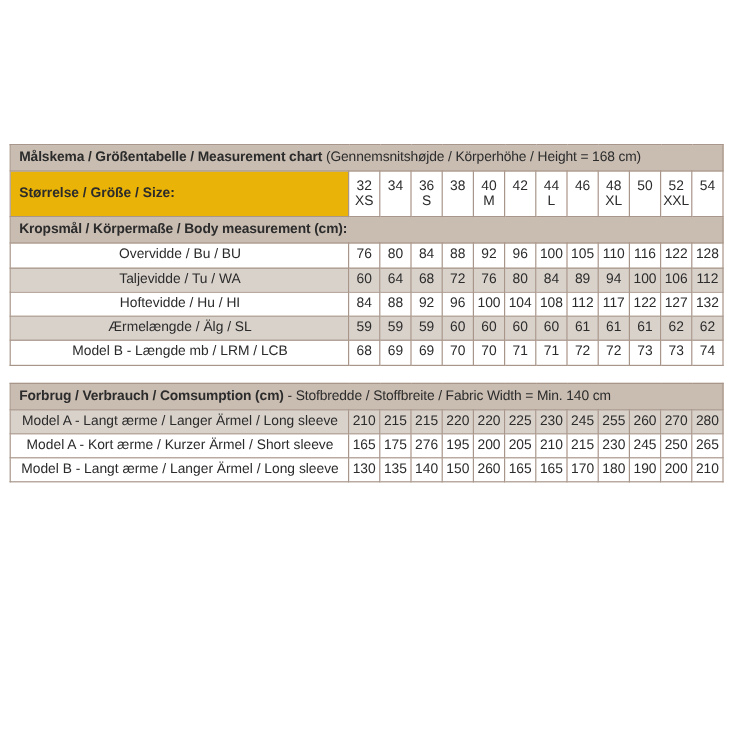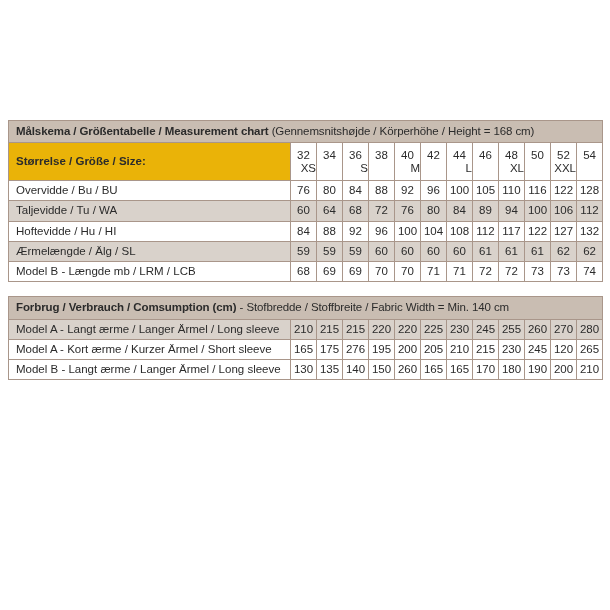--- a/index.html
+++ b/index.html
@@ -68,28 +68,29 @@
     height: 38px;
   }
   .sizehdr-cell {
     background: #ffffff;
     text-align: center;
     font-size: 12px;
     height: 38px;
     padding: 3px 0 !important;
   }
   .sizehdr-cell .num { display: block; }
-  .sizehdr-cell .alpha { display: block; text-align: right; }
+  .sizehdr-cell .alpha { display: block; }
 
   
   .rowlabel {
     padding: 3px 6px 3px 7px !important;
     font-size: 11.5px;
     white-space: nowrap;
     height: 19px;
+    text-align: center;
   }
   .cell {
     text-align: center;
     font-size: 11.5px;
     height: 19px;
     padding: 2px 0 !important;
   }
   tr.shade-b .rowlabel,
   tr.shade-b .cell { background: #ffffff; }
   tr.shade-c .rowlabel,
@@ -169,20 +170,23 @@
               <span class="alpha">&nbsp;</span>
             </td>
             <td class="sizehdr-cell">
               <span class="num">52</span>
               <span class="alpha">XXL</span>
             </td>
             <td class="sizehdr-cell">
               <span class="num">54</span>
               <span class="alpha">&nbsp;</span>
             </td>
+          </tr>
+          <tr>
+            <td class="section-bar" colspan="13"><span>Kropsmål / Körpermaße / Body measurement (cm):</span></td>
           </tr>
           <tr class="shade-b">
             <td class="rowlabel">Overvidde / Bu / BU</td>
             <td class="cell">76</td>
             <td class="cell">80</td>
             <td class="cell">84</td>
             <td class="cell">88</td>
             <td class="cell">92</td>
             <td class="cell">96</td>
             <td class="cell">100</td>
@@ -297,21 +301,21 @@
             <td class="cell">165</td>
             <td class="cell">175</td>
             <td class="cell">276</td>
             <td class="cell">195</td>
             <td class="cell">200</td>
             <td class="cell">205</td>
             <td class="cell">210</td>
             <td class="cell">215</td>
             <td class="cell">230</td>
             <td class="cell">245</td>
-            <td class="cell">120</td>
+            <td class="cell">250</td>
             <td class="cell">265</td>
           </tr>
           <tr class="shade-b">
             <td class="rowlabel">Model B - Langt ærme / Langer Ärmel / Long sleeve</td>
             <td class="cell">130</td>
             <td class="cell">135</td>
             <td class="cell">140</td>
             <td class="cell">150</td>
             <td class="cell">260</td>
             <td class="cell">165</td>

